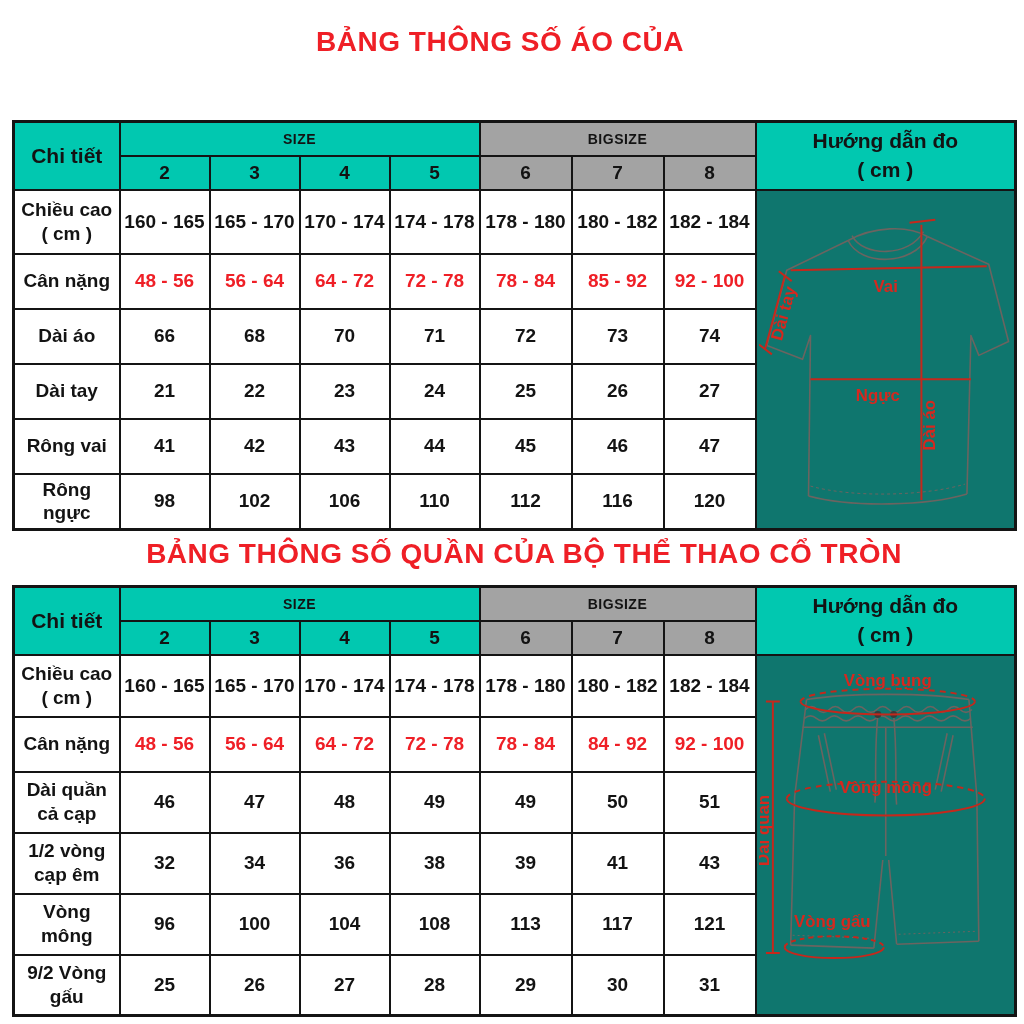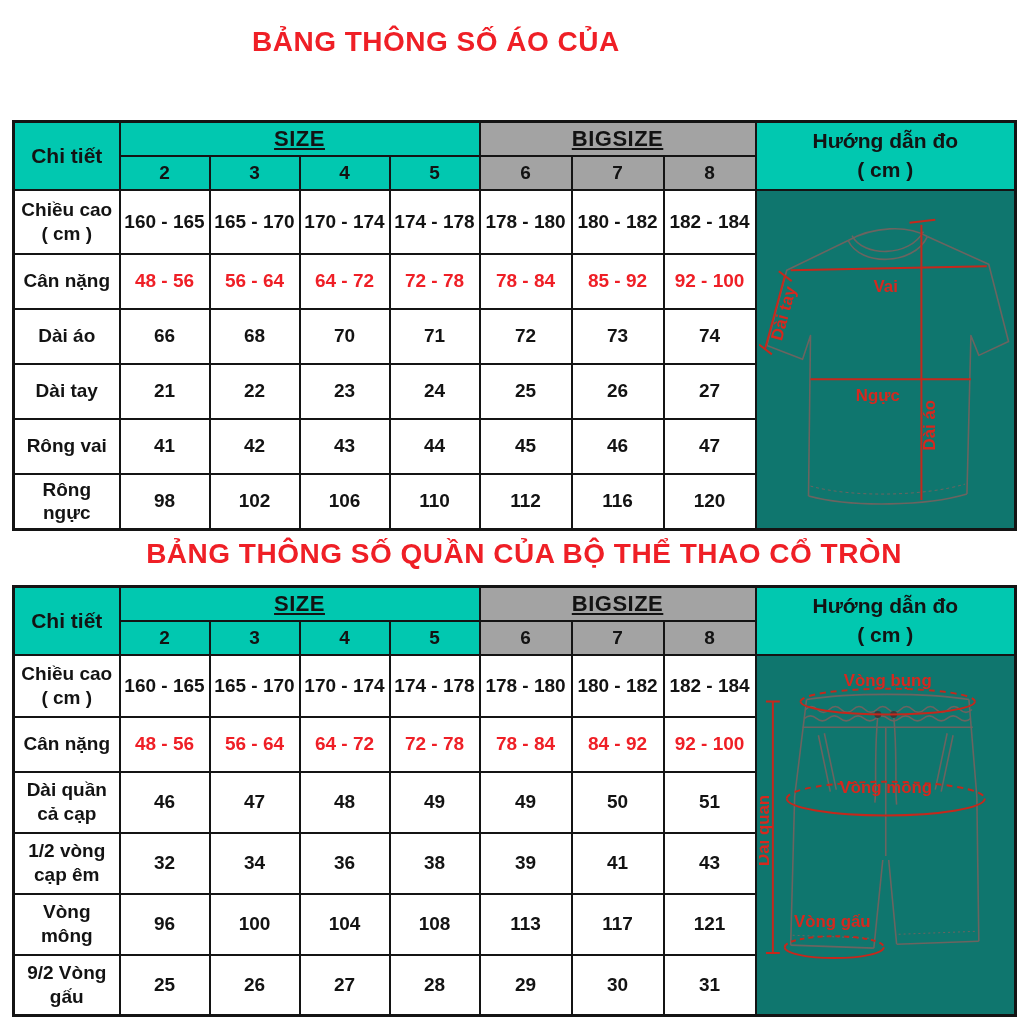--- a/index.html
+++ b/index.html
@@ -10,21 +10,21 @@
   }
   .page { position:relative; width:1024px; height:1024px; overflow:hidden; background:#fff; }
 
   
   .logo { position:absolute; left:34px; top:8px; width:156px; text-align:center; }
   .logo svg { display:block; margin:0 auto; }
   .logo-name { font-size:25px; font-weight:700; letter-spacing:4px; color:#1c1c1e; margin-top:2px; }
   .logo-tag  { font-size:12.5px; font-weight:600; color:#222; margin-top:1px; letter-spacing:0.5px; }
 
   .title-shirt {
-    position:absolute; left:252px; top:18px; width:496px; 
+    position:absolute; left:252px; top:18px; width:496px; text-align:center;
     color:#ef1f26; font-weight:700; font-size:28px; line-height:47px; letter-spacing:0.5px;
   }
   .title-pants {
     position:absolute; left:12px; top:538px; width:1024px; text-align:center;
     color:#ef1f26; font-weight:700; font-size:28px; letter-spacing:0.5px;
   }
 
   
   table.spec {
     position:absolute; left:12px; width:1002px;
@@ -33,21 +33,21 @@
   }
   #shirt-table { top:120px; }
   #pants-table { top:585px; }
   table.spec th, table.spec td {
     border:2px solid #141414; padding:0 2px;
     text-align:center; vertical-align:middle;
     font-weight:700; color:#131313;
   }
   .teal   { background:#01c8b0; }
   .yellow { background:#a3a3a3; }
-  th.grp  { font-size:22px; letter-spacing:0.5px;text-decoration:underline; }
+  th.grp  { font-size:14px; letter-spacing:0.5px; }
   th.num  { font-size:19px; }
   th.detail { font-size:21px; }
   th.guide  { font-size:21px; line-height:1.35; }
   td.lbl  { font-size:19px; line-height:1.25; }
   td.val  { font-size:19px; }
   td.val.red { color:#ef1f26; }
   td.diagram { background:#0f766e; padding:0; border:2px solid #3a3a3a; }
   td.diagram svg { display:block; width:100%; height:100%; }
 
   

